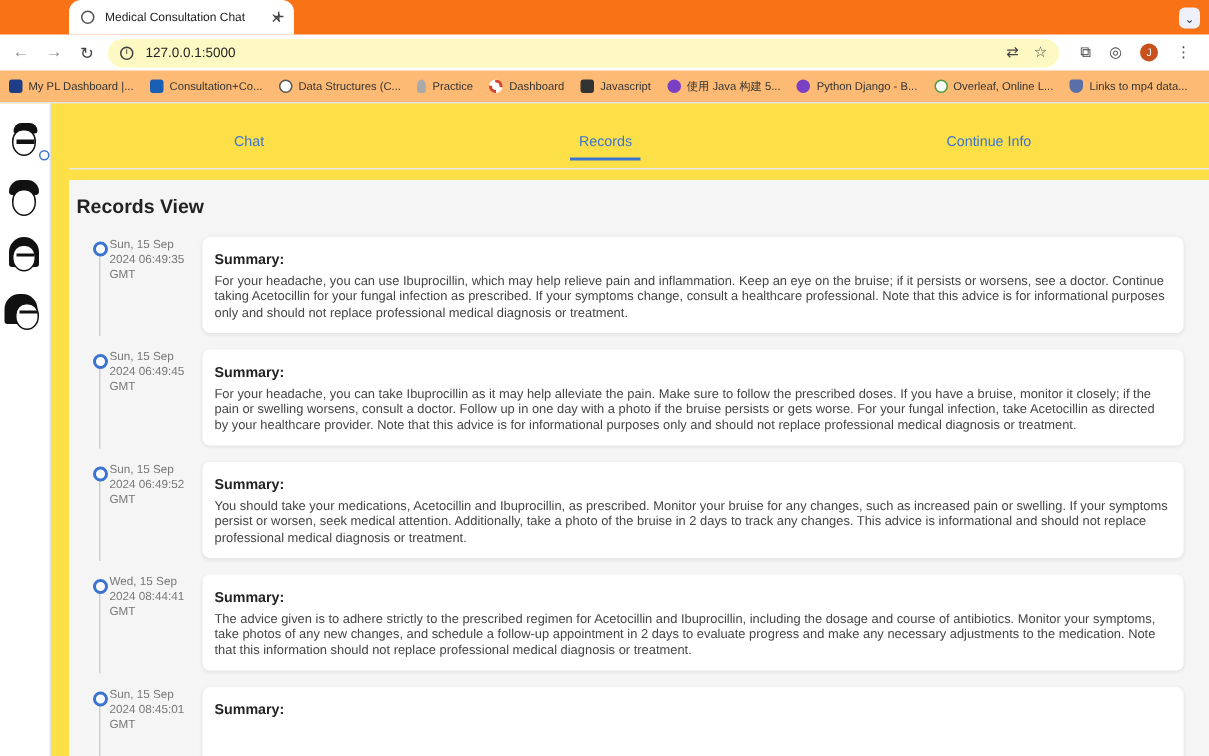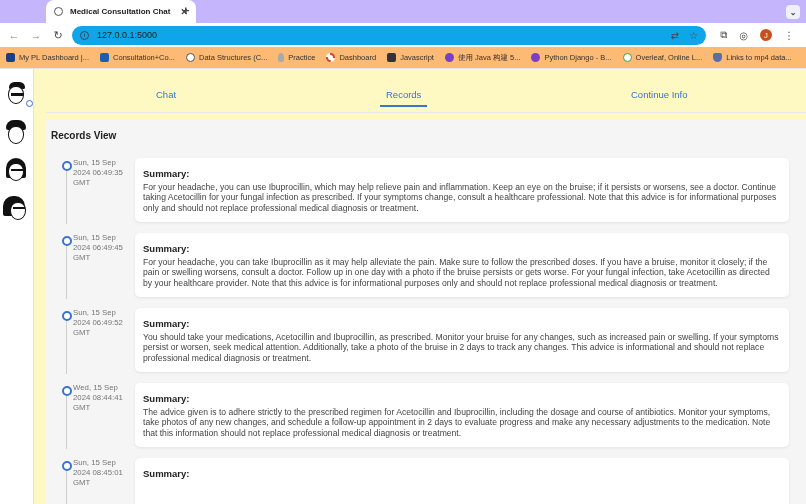--- a/index.html
+++ b/index.html
@@ -1,49 +1,49 @@
 <!DOCTYPE html>
 <html><head>
 <meta charset="utf-8">
 <style>
   * { box-sizing: border-box; margin: 0; padding: 0; }
   html, body { width: 806px; height: 504px; overflow: hidden; background: #fff; font-family: "Liberation Sans", sans-serif; }
-  .chrome-tabbar { height: 23px; background: #c4b5fd; position: relative; font-weight: bold; }
+  .chrome-tabbar { height: 23px; background: #f97316; position: relative; }
   .chrome-tab { position: absolute; left: 46px; top: 0; width: 150px; height: 23px; background: #fff; border-radius: 8px 8px 0 0; display: flex; align-items: center; padding: 0 8px; font-size: 8px; color: #222; }
   .chrome-tab .globe { width: 9px; height: 9px; border-radius: 50%; border: 1.5px solid #555; margin-right: 7px; }
   .chrome-tab .title { flex: 1; }
   .chrome-tab .close { font-size: 9px; color: #444; }
   .new-tab { position: absolute; left: 182px; top: 3px; font-size: 13px; color: #444; }
   .tab-dropdown { position: absolute; right: 6px; top: 5px; width: 14px; height: 14px; border-radius: 4px; background: #eef1fb; font-size: 8px; display: flex; align-items: center; justify-content: center; color: #444; }
   .chrome-toolbar { height: 24px; background: #fff; display: flex; align-items: center; padding: 0 6px; }
   .nav-btn { width: 16px; font-size: 11px; color: #888; text-align: center; margin-right: 6px; }
   .nav-btn.reload { color: #444; }
-  .omnibox { flex: 1; height: 19px; background: #0ea5e9; border-radius: 10px; display: flex; align-items: center; padding: 0 8px; font-size: 9px; color: #222; margin-right: 8px; }
+  .omnibox { flex: 1; height: 19px; background: #fef9c3; border-radius: 10px; display: flex; align-items: center; padding: 0 8px; font-size: 9px; color: #222; margin-right: 8px; }
   .omnibox .info { width: 9px; height: 9px; border-radius: 50%; border: 1px solid #444; font-size: 6px; display: flex; align-items: center; justify-content: center; margin-right: 8px; }
   .omnibox .url { flex: 1; }
   .omni-icon { font-size: 10px; color: #444; margin-left: 10px; }
   .tool-icon { font-size: 10px; color: #444; margin: 0 6px; }
   .profile { width: 12px; height: 12px; border-radius: 50%; background: #c8501c; color: #fff; font-size: 7px; display: flex; align-items: center; justify-content: center; margin: 0 6px; }
   .bookmarks { height: 22px; background: #fdba74; display: flex; align-items: center; padding: 0 6px; font-size: 7.5px; color: #333; border-bottom: 1px solid #e4e4e4; white-space: nowrap; overflow: hidden; }
   .bm { display: flex; align-items: center; margin-right: 11px; }
   .bm .ic { width: 9px; height: 9px; border-radius: 2px; margin-right: 4px; display: inline-block; }
-  .app { position: absolute; top: 69px; left: 0; width: 806px; height: 435px; background: #fef9c3; }
+  .app { position: absolute; top: 69px; left: 0; width: 806px; height: 435px; background: #fde047; }
   .avatar-rail { position: absolute; left: 0; top: 0; width: 34px; height: 435px; border-right: 1px solid #e2e2e2; background: #fff; }
   .avatar { position: absolute; left: 4px; width: 24px; height: 26px; }
   .avatar .head { position: absolute; left: 4px; top: 5px; width: 16px; height: 18px; border: 1.5px solid #111; border-radius: 45% 45% 50% 50%; background: #fff; }
   .avatar .hair { position: absolute; left: 2px; top: 1px; width: 20px; height: 10px; background: #111; border-radius: 10px 10px 3px 3px; }
   .avatar .glasses { position: absolute; left: 7px; top: 12px; width: 12px; height: 3px; border-top: 2px solid #111; }
   .avatar.long .hair { height: 20px; border-radius: 10px 10px 2px 2px; }
   .active-dot { position: absolute; left: 26px; top: 31px; width: 7px; height: 7px; border-radius: 50%; border: 1.3px solid #3b73d1; background: #fff; }
   .main { position: absolute; left: 46px; top: 0; width: 760px; height: 435px; }
   .tabs { height: 44px; display: flex; border-bottom: 1px solid #e8e8e8; position: relative; }
   .nav-tab { position: absolute; top: 20px; font-size: 9.5px; color: #3b73d1; }
   .nav-tab.active-tab::after { content: ""; position: absolute; left: -6px; right: -6px; top: 16px; height: 1.5px; background: #3b73d1; }
   .records-panel { position: absolute; left: 0; top: 51px; width: 760px; height: 384px; background: #f5f5f5; }
-  .records-title { position: absolute; left: 5px; top: 10px; font-size: 10px; font-weight: bold; color: #222; }
+  .records-title { position: absolute; left: 5px; top: 10px; font-size: 13px; font-weight: bold; color: #222; }
   .record { position: absolute; left: 0; width: 760px; }
   .timeline-line { position: absolute; left: 20px; width: 1px; background: #cfcfcf; }
   .tl-dot { position: absolute; left: 16px; top: 3px; width: 10px; height: 10px; border-radius: 50%; border: 2px solid #3b73d1; background: #fff; }
   .record-date { position: absolute; left: 27px; top: 0; width: 62px; font-size: 7.8px; color: #777; line-height: 10px; }
   .record-card { position: absolute; left: 89px; top: 0; width: 654px; background: #fff; border-radius: 5px; box-shadow: 0 1px 3px rgba(0,0,0,0.08); padding: 9px 9px 8px 8px; }
   .card-label { font-size: 9.5px; font-weight: bold; color: #222; margin-bottom: 3px; margin-top: 1px; }
   .card-text { font-size: 8.6px; color: #444; line-height: 10.3px; }
 </style>
 </head>
 <body>

